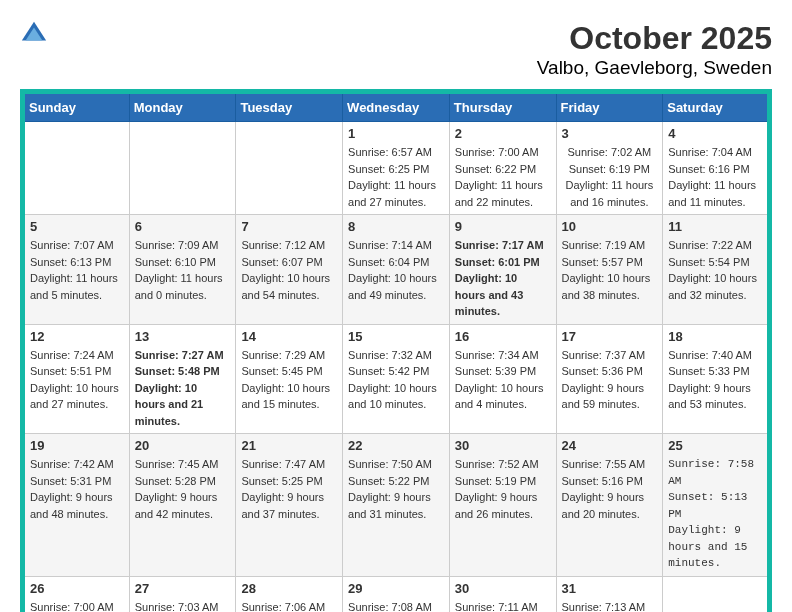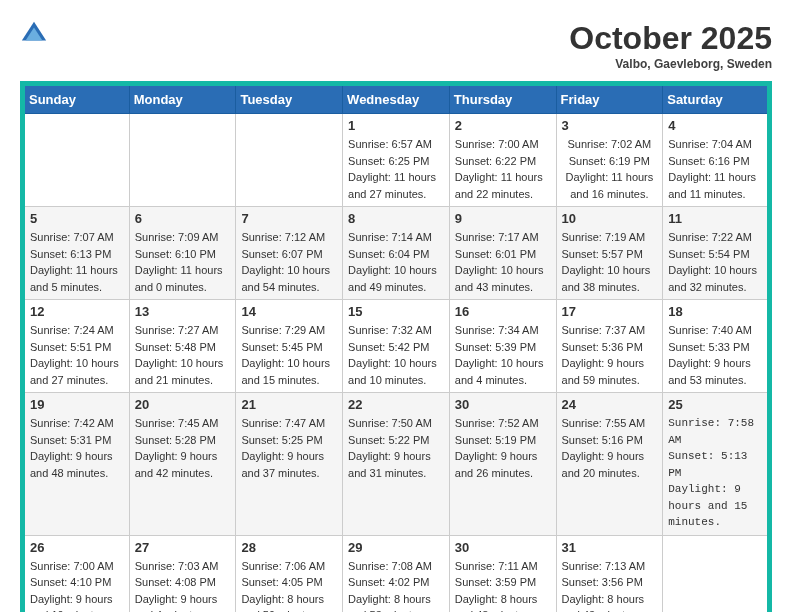--- a/index.html
+++ b/index.html
@@ -35,23 +35,22 @@
     .title-block {
       text-align: right;
       margin-left: 39px;
     }
     .month-title {
       font-size: 32px;
       font-weight: bold;
       color: #333;
     }
     .location-title {
-      font-size: 12px;
-      color: #404040;
-      font-weight: bold;
+      font-size: 19px;
+      color: #000000;
     }
     .calendar {
       width: 100%;
       border-collapse: collapse;
       border: 5px solid #14b8a6;
       padding-left: 44px;
     }
     .calendar th {
       background-color: #2a6db5;
       color: #fff;
@@ -165,21 +164,21 @@
 Daylight: 10 hours and 54 minutes.</div>
         </td>
         <td>
           <div class="day-number">8</div>
           <div class="day-info" style="white-space: pre-line;">Sunrise: 7:14 AM
 Sunset: 6:04 PM
 Daylight: 10 hours and 49 minutes.</div>
         </td>
         <td>
           <div class="day-number">9</div>
-          <div class="day-info" style="white-space: pre-line;">Sunrise: 7:17 AM
+          <div class="day-info" style="white-space: pre-line; font-weight: bold;">Sunrise: 7:17 AM
 Sunset: 6:01 PM
 Daylight: 10 hours and 43 minutes.</div>
         </td>
         <td>
           <div class="day-number">10</div>
           <div class="day-info" style="white-space: pre-line;">Sunrise: 7:19 AM
 Sunset: 5:57 PM
 Daylight: 10 hours and 38 minutes.</div>
         </td>
         <td>
@@ -191,21 +190,21 @@
       </tr>
       <tr>
         <td>
           <div class="day-number">12</div>
           <div class="day-info" style="white-space: pre-line;">Sunrise: 7:24 AM
 Sunset: 5:51 PM
 Daylight: 10 hours and 27 minutes.</div>
         </td>
         <td>
           <div class="day-number">13</div>
-          <div class="day-info" style="white-space: pre-line;">Sunrise: 7:27 AM
+          <div class="day-info" style="white-space: pre-line; font-weight: bold;">Sunrise: 7:27 AM
 Sunset: 5:48 PM
 Daylight: 10 hours and 21 minutes.</div>
         </td>
         <td>
           <div class="day-number">14</div>
           <div class="day-info" style="white-space: pre-line;">Sunrise: 7:29 AM
 Sunset: 5:45 PM
 Daylight: 10 hours and 15 minutes.</div>
         </td>
         <td>

